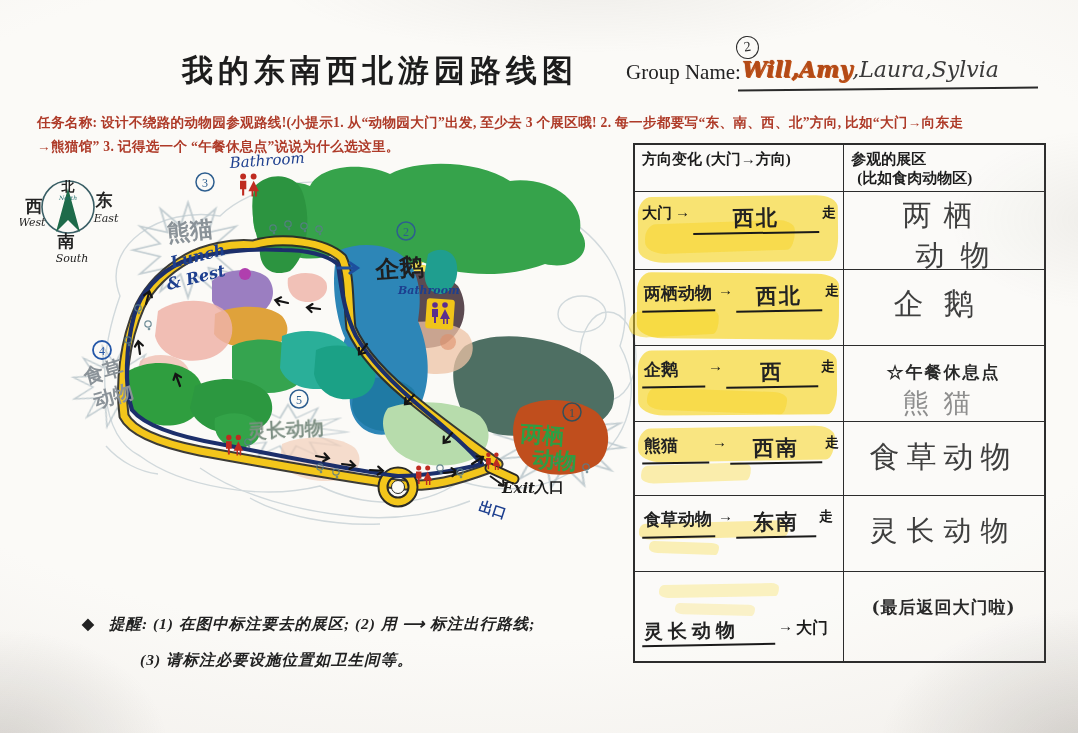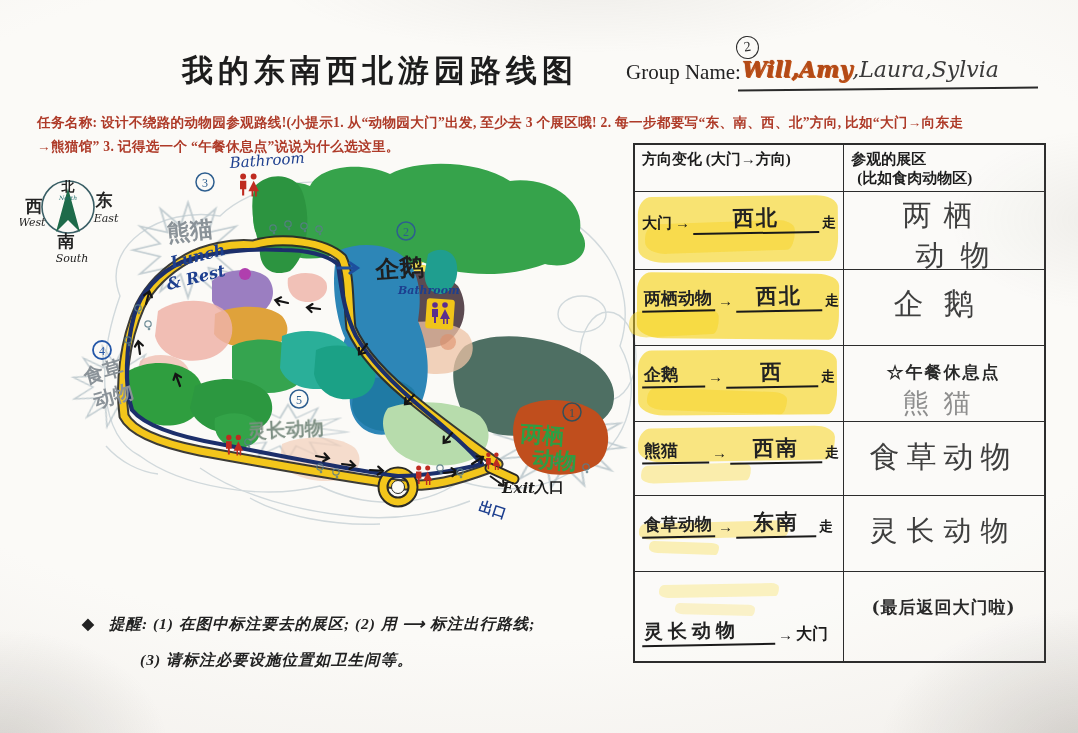--- a/index.html
+++ b/index.html
@@ -39,21 +39,21 @@
   .trow, .thead{display:flex; border-top:1.6px solid #2c2c2c;}
   .thead{border-top:none;}
   .tl{width:208px; border-right:1.6px solid #2c2c2c; position:relative;}
   .tr2{width:199px; text-align:center;}
   .thead .tl, .thead .tr2{font-size:15px; font-weight:700; color:#1d1d1d; padding:5px 6px 3px 7px; text-align:left;}
   .thead{height:46px; box-sizing:border-box;}
   .thead .tr2 div{line-height:19px;}
   .thead .tr2 .h2{padding-left:6px;}
   .row{box-sizing:border-box;}
   .r1{height:78px;} .r2{height:76px;} .r3{height:76px;} .r4{height:74px;} .r5{height:76px;} .r6{height:90px;}
-  .line{position:relative; z-index:2; display:flex; align-items:flex-end; padding:12px 4px 0 7px; color:#1b1b1b;}
+  .line{position:relative; z-index:2; display:flex; padding:12px 4px 0 7px; color:#1b1b1b;}
   .pr{font-size:15px; font-weight:700; padding-bottom:1px;}
   .hw{font-family:"DejaVu Serif", serif; font-weight:700; color:#222;}
   .from.hw{font-size:17px; border-bottom:2px solid #1a1a1a; padding:0 3px 0 2px; transform:rotate(-1deg);}
   .arr{font-size:15px; font-weight:700; padding:0 3px 2px 3px;}
   .dir{font-size:21px; border-bottom:2px solid #1a1a1a; text-align:center; letter-spacing:2px; transform:rotate(-1deg);}
   .zou{font-size:14px; font-weight:700; margin-left:3px; padding-bottom:2px;}
   .r1 .dir{min-width:126px;} .r2 .dir{min-width:86px;} .r3 .dir{min-width:92px;}
   .r4 .dir{min-width:92px;} .r5 .dir{min-width:80px;}
   .r3 .from{min-width:58px;} .r4 .from{min-width:62px;} .r6 .from{min-width:128px; letter-spacing:5px; font-size:19px;}
   .r6 .line{padding-top:46px;}

